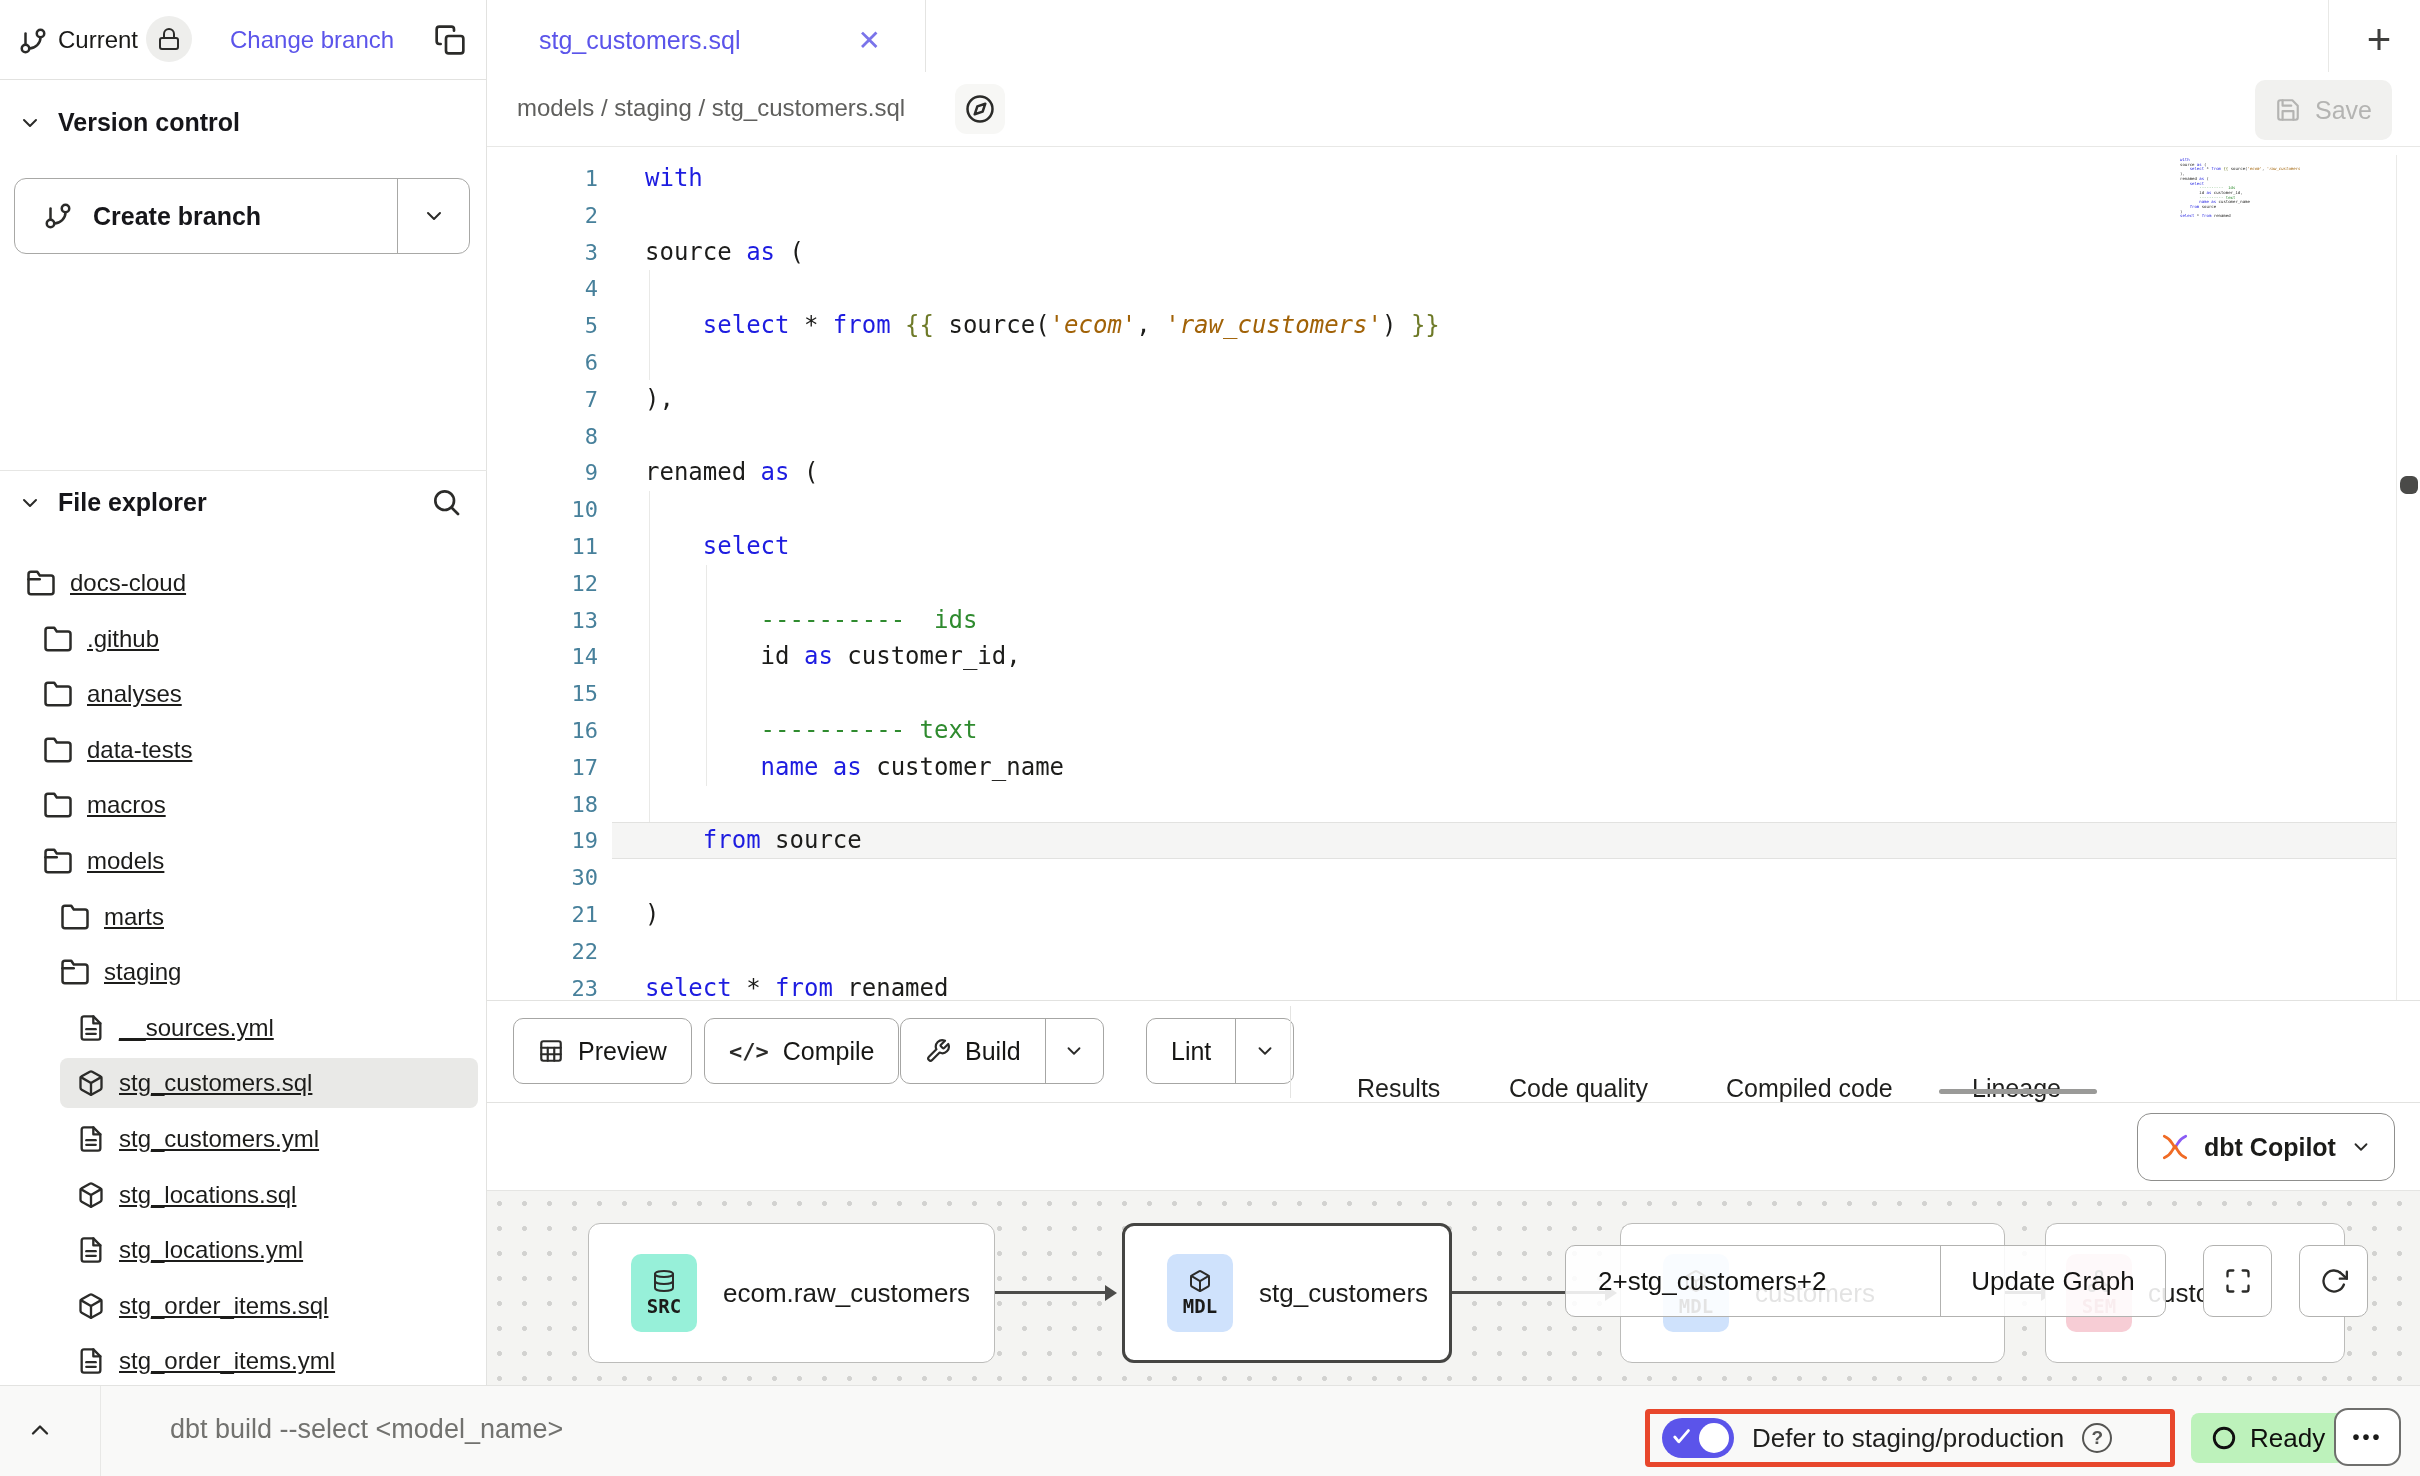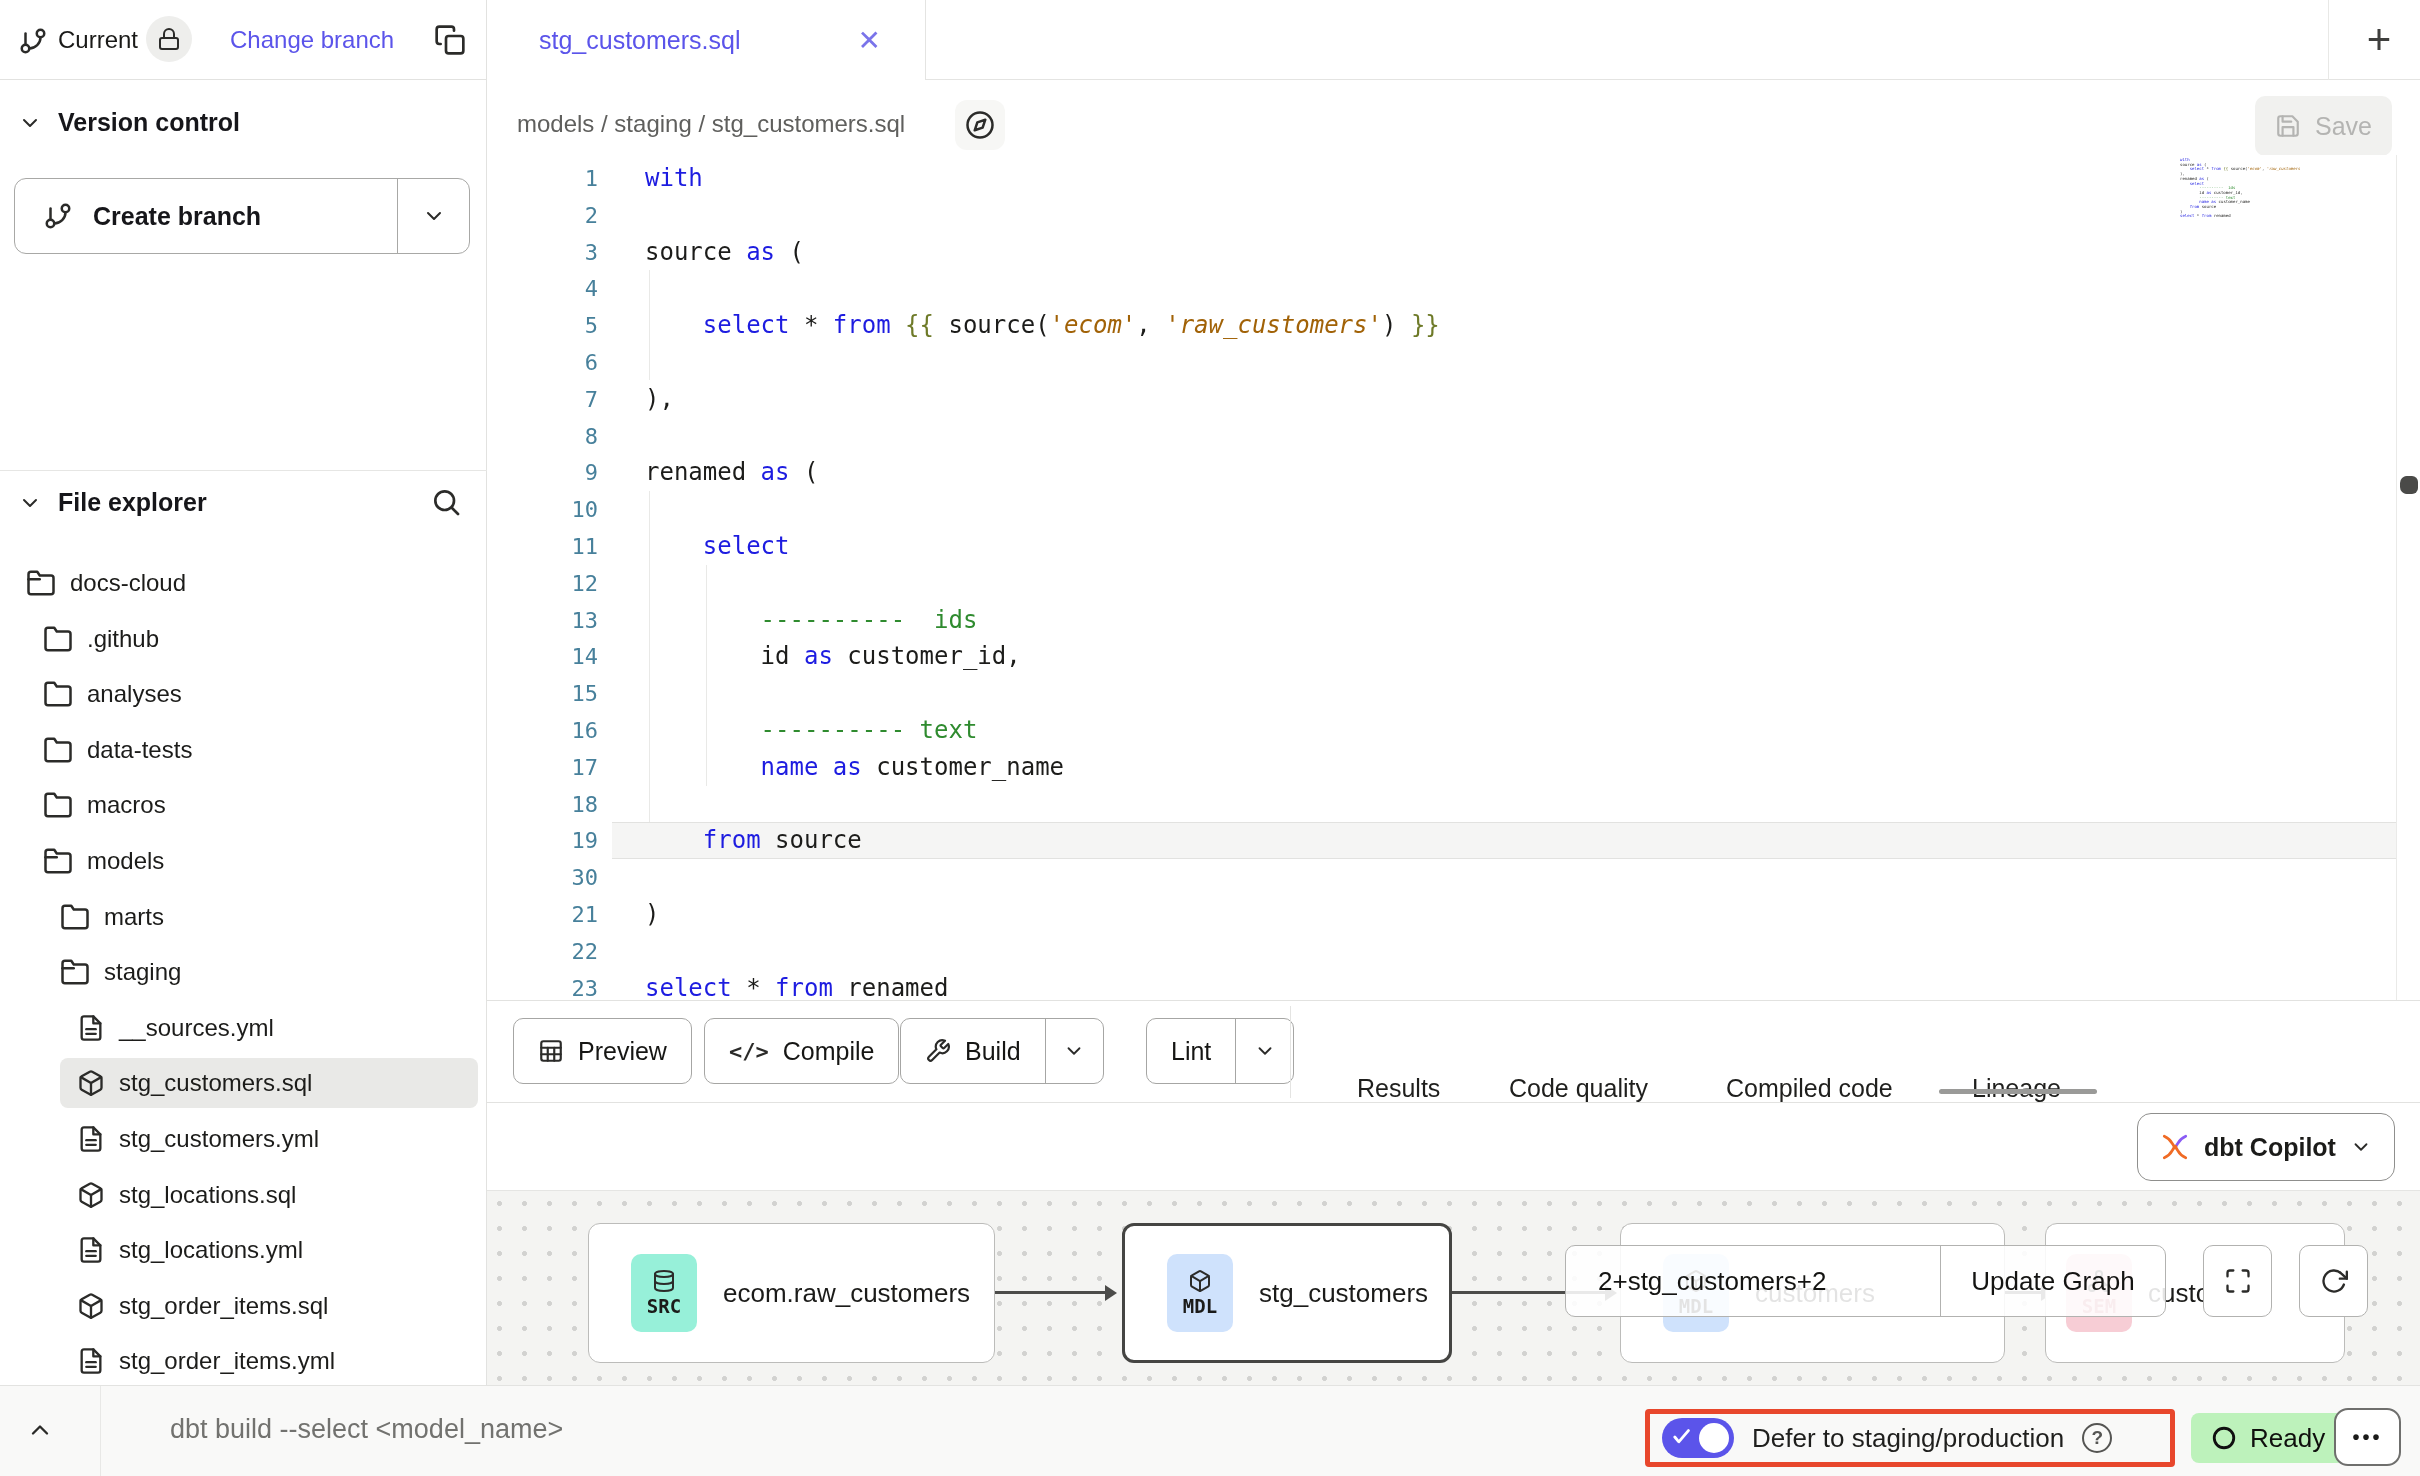--- a/index.html
+++ b/index.html
@@ -16,34 +16,34 @@
   .hdr-label { font-size:24px; color:#1a1a18; }
   .link { color:#5b54ea; font-size:24px; font-weight:500; }
   .lock-circle { width:46px; height:46px; border-radius:50%; background:#eeeeec; display:flex; align-items:center; justify-content:center; }
   .section-title { font-weight:bold; font-size:25px; color:#16161a; }
   #create-branch { left:14px; top:178px; width:456px; height:76px; border:1.5px solid #a8a8a6; border-radius:12px;
                    display:flex; align-items:center; background:#fff; }
   #cb-main { flex:1; display:flex; align-items:center; gap:20px; padding-left:28px; height:100%; }
   #cb-split { width:72px; height:100%; border-left:1.5px solid #a8a8a6; display:flex; align-items:center; justify-content:center; }
   #vc-divider { left:0; top:470px; width:487px; height:0; border-top:1px solid #e6e6e4; }
   .ftext { font-size:24px; color:#1c1c1a; }
-  .file-row { position:absolute; left:0; width:517px; height:56px; display:flex; align-items:center; cursor:pointer; }
+  .file-row { position:absolute; left:0; width:517px; height:56px; display:flex; align-items:center; cursor:pointer;text-decoration:underline; }
   .file-sel { position:absolute; left:60px; top:3px; width:418px; height:50px; border-radius:8px; background:#e9e9e7; }
   .file-ic, .file-label { position:relative; }
 
   
   #tabstrip { left:487px; top:0; width:1933px; height:80px; background:#fff; }
   #tab-active { position:absolute; left:0; top:0; width:439px; height:80px; background:#fff; border-right:1px solid #e4e4e2; display:flex; align-items:center; justify-content:space-between; padding:0 44px 0 52px; }
   #tab-rest-border { position:absolute; left:439px; top:79px; width:1494px; height:1px; background:#e4e4e2; }
   #newtab-divider { position:absolute; left:1841px; top:0; width:1px; height:80px; background:#e8e8e6; }
   .tab-title { color:#5b54ea; font-size:25px; font-weight:500; }
   .tab-x { color:#7a74ea; font-size:28px; }
 
   
-  #crumbrow { left:487px; top:88px; width:1933px; height:75px; background:#fff; border-bottom:1px solid #e8e8e6; }
+  #crumbrow { left:487px; top:72px; width:1933px; height:75px; background:#fff; border-bottom:1px solid #e8e8e6; }
   #crumb { position:absolute; left:30px; top:22px; font-size:24px; color:#5f5f5d; }
   #crumb-icon { position:absolute; left:468px; top:12px; width:50px; height:50px; border-radius:12px; background:#f7f7f5; display:flex; align-items:center; justify-content:center; }
   #save-btn { position:absolute; right:28px; top:8px; width:137px; height:60px; border-radius:10px; background:#f1f1ef;
               display:flex; align-items:center; justify-content:center; gap:14px; color:#b4b4b2; font-size:25px; font-weight:500; }
   #save-btn svg { stroke:#b4b4b2; }
 
   
   #editor { left:487px; top:155px; width:1933px; height:845px; background:#fff; overflow:hidden; }
   .crow { position:absolute; left:0; width:1933px; height:37px; line-height:37px; white-space:pre;
           font-family:"DejaVu Sans Mono", monospace; font-size:24px; }

